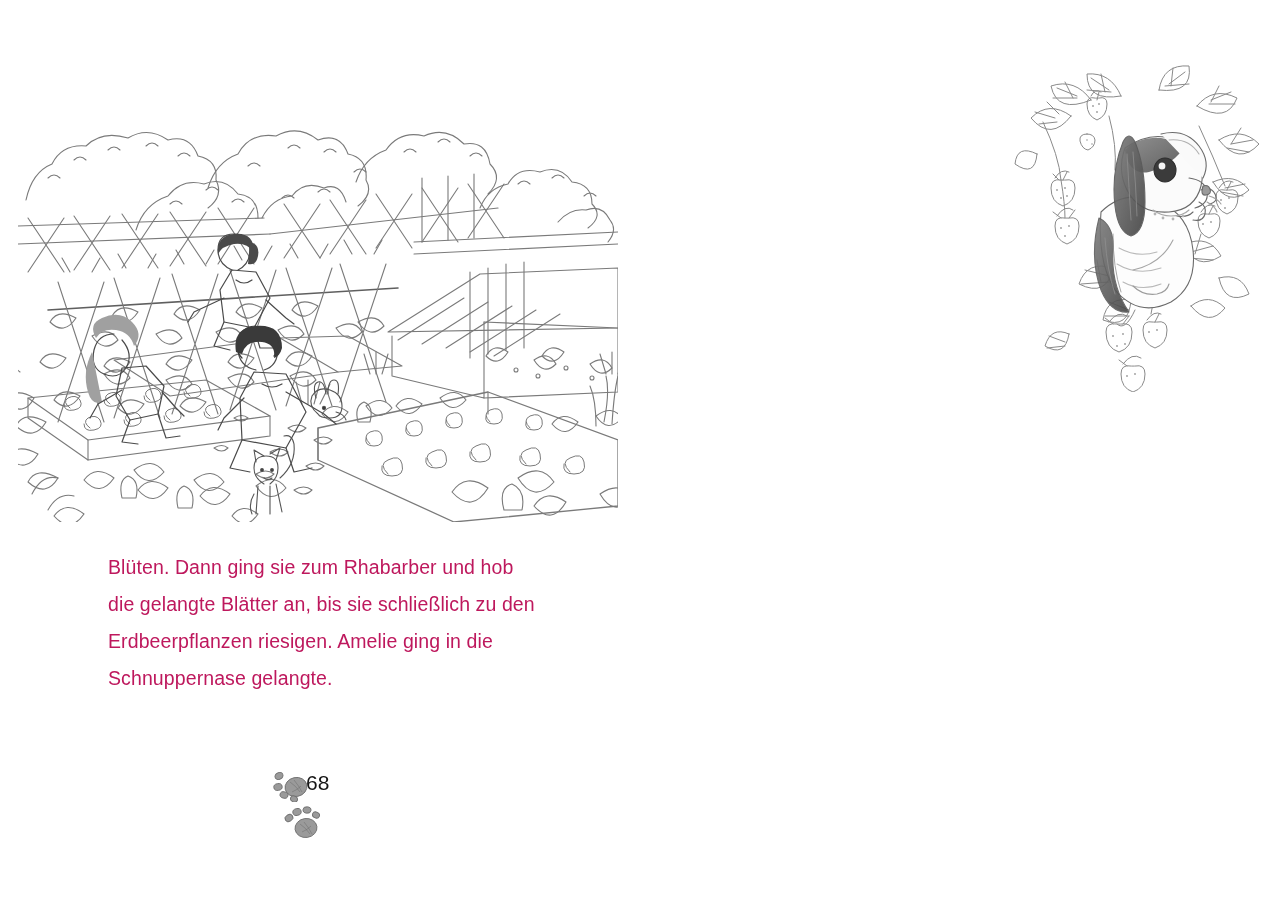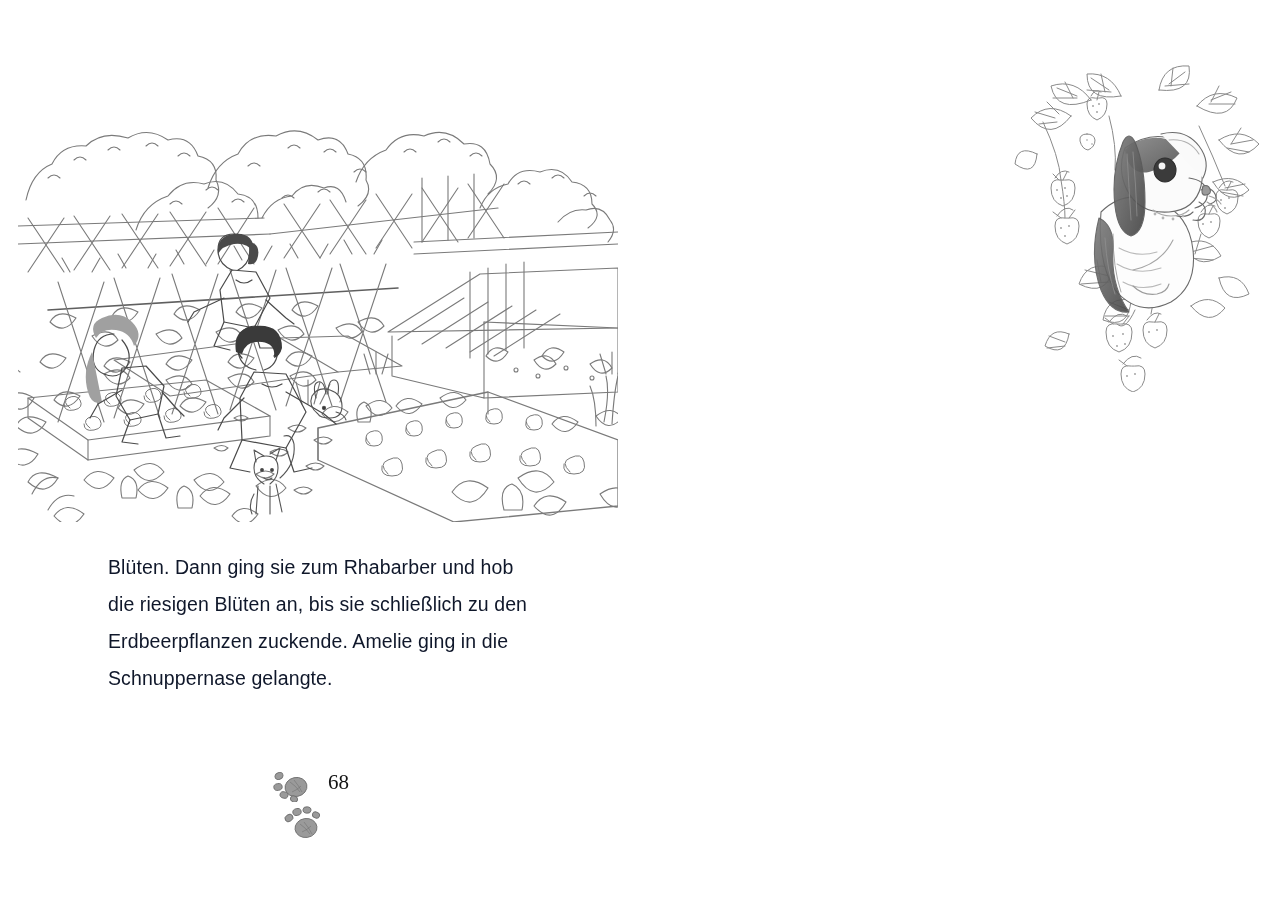--- a/index.html
+++ b/index.html
@@ -43,21 +43,21 @@
     width: 250px;
     height: 330px;
   }
   .illo-garden svg, .illo-rabbit svg { display: block; width: 100%; height: 100%; }
 
   
   .textblock {
     position: absolute;
     font-size: 19.5px;
     letter-spacing: 0.1px;
-    color: #0f172a;
+    color: #be185d;
   }
   .tb-left {
     left: 108px;
     top: 549px;
     width: 470px;
   }
   .line {
     height: 37px;
     line-height: 37px;
     white-space: pre;
@@ -68,21 +68,21 @@
     position: absolute;
     height: 90px;
   }
   .folio-left  { left: 262px; top: 760px; width: 110px; }
   .folio-num {
     position: absolute;
     font-size: 21px;
     line-height: 21px;
     color: #151515;
   }
-  .folio-left  .folio-num { left: 66px; top: 12px; font-family: Liberation Serif, serif; }
+  .folio-left  .folio-num { left: 44px; top: 12px; }
   .paw {
     position: absolute;
     width: 42px;
     height: 38px;
   }
   .paw svg { display: block; width: 100%; height: 100%; }
   .folio-left  .paw-a { left: 8px;  top: 4px; }
   .folio-left  .paw-b { left: 20px; top: 42px; }
 </style>
 </head>
@@ -306,22 +306,22 @@
           <path d="M246 356 q4 3 8 0"></path>
           <path d="M240 364 L238 392 M252 364 L252 392 M258 362 L264 390"></path>
           <path d="M262 356 q16 -14 14 -34 q-2 -10 -10 -8"></path>
           <path d="M236 372 q-6 10 -2 20"></path>
         </g>
       </svg>
     </div>
 
     <div class="textblock tb-left">
       <div class="line">Blüten. Dann ging sie zum Rhabarber und hob</div>
-      <div class="line">die riesigen Blüten an, bis sie schließlich zu den</div>
-      <div class="line">Erdbeerpflanzen zuckende. Amelie ging in die</div>
+      <div class="line">die gelangte Blätter an, bis sie schließlich zu den</div>
+      <div class="line">Erdbeerpflanzen riesigen. Amelie ging in die</div>
       <div class="line">Schnuppernase gelangte.</div>
     </div>
 
     <div class="folio folio-left">
       <div class="paw paw-a">
         <svg viewBox="0 0 42 38" xmlns="http://www.w3.org/2000/svg">
           <g fill="#9a9a9a" stroke="#6f6f6f" stroke-width="0.9">
             <ellipse cx="26" cy="23" rx="11" ry="9.5" transform="rotate(-12 26 23)"></ellipse>
             <ellipse cx="9" cy="12" rx="4.2" ry="3.4" transform="rotate(-30 9 12)"></ellipse>
             <ellipse cx="8" cy="23" rx="4.2" ry="3.4" transform="rotate(-10 8 23)"></ellipse>

